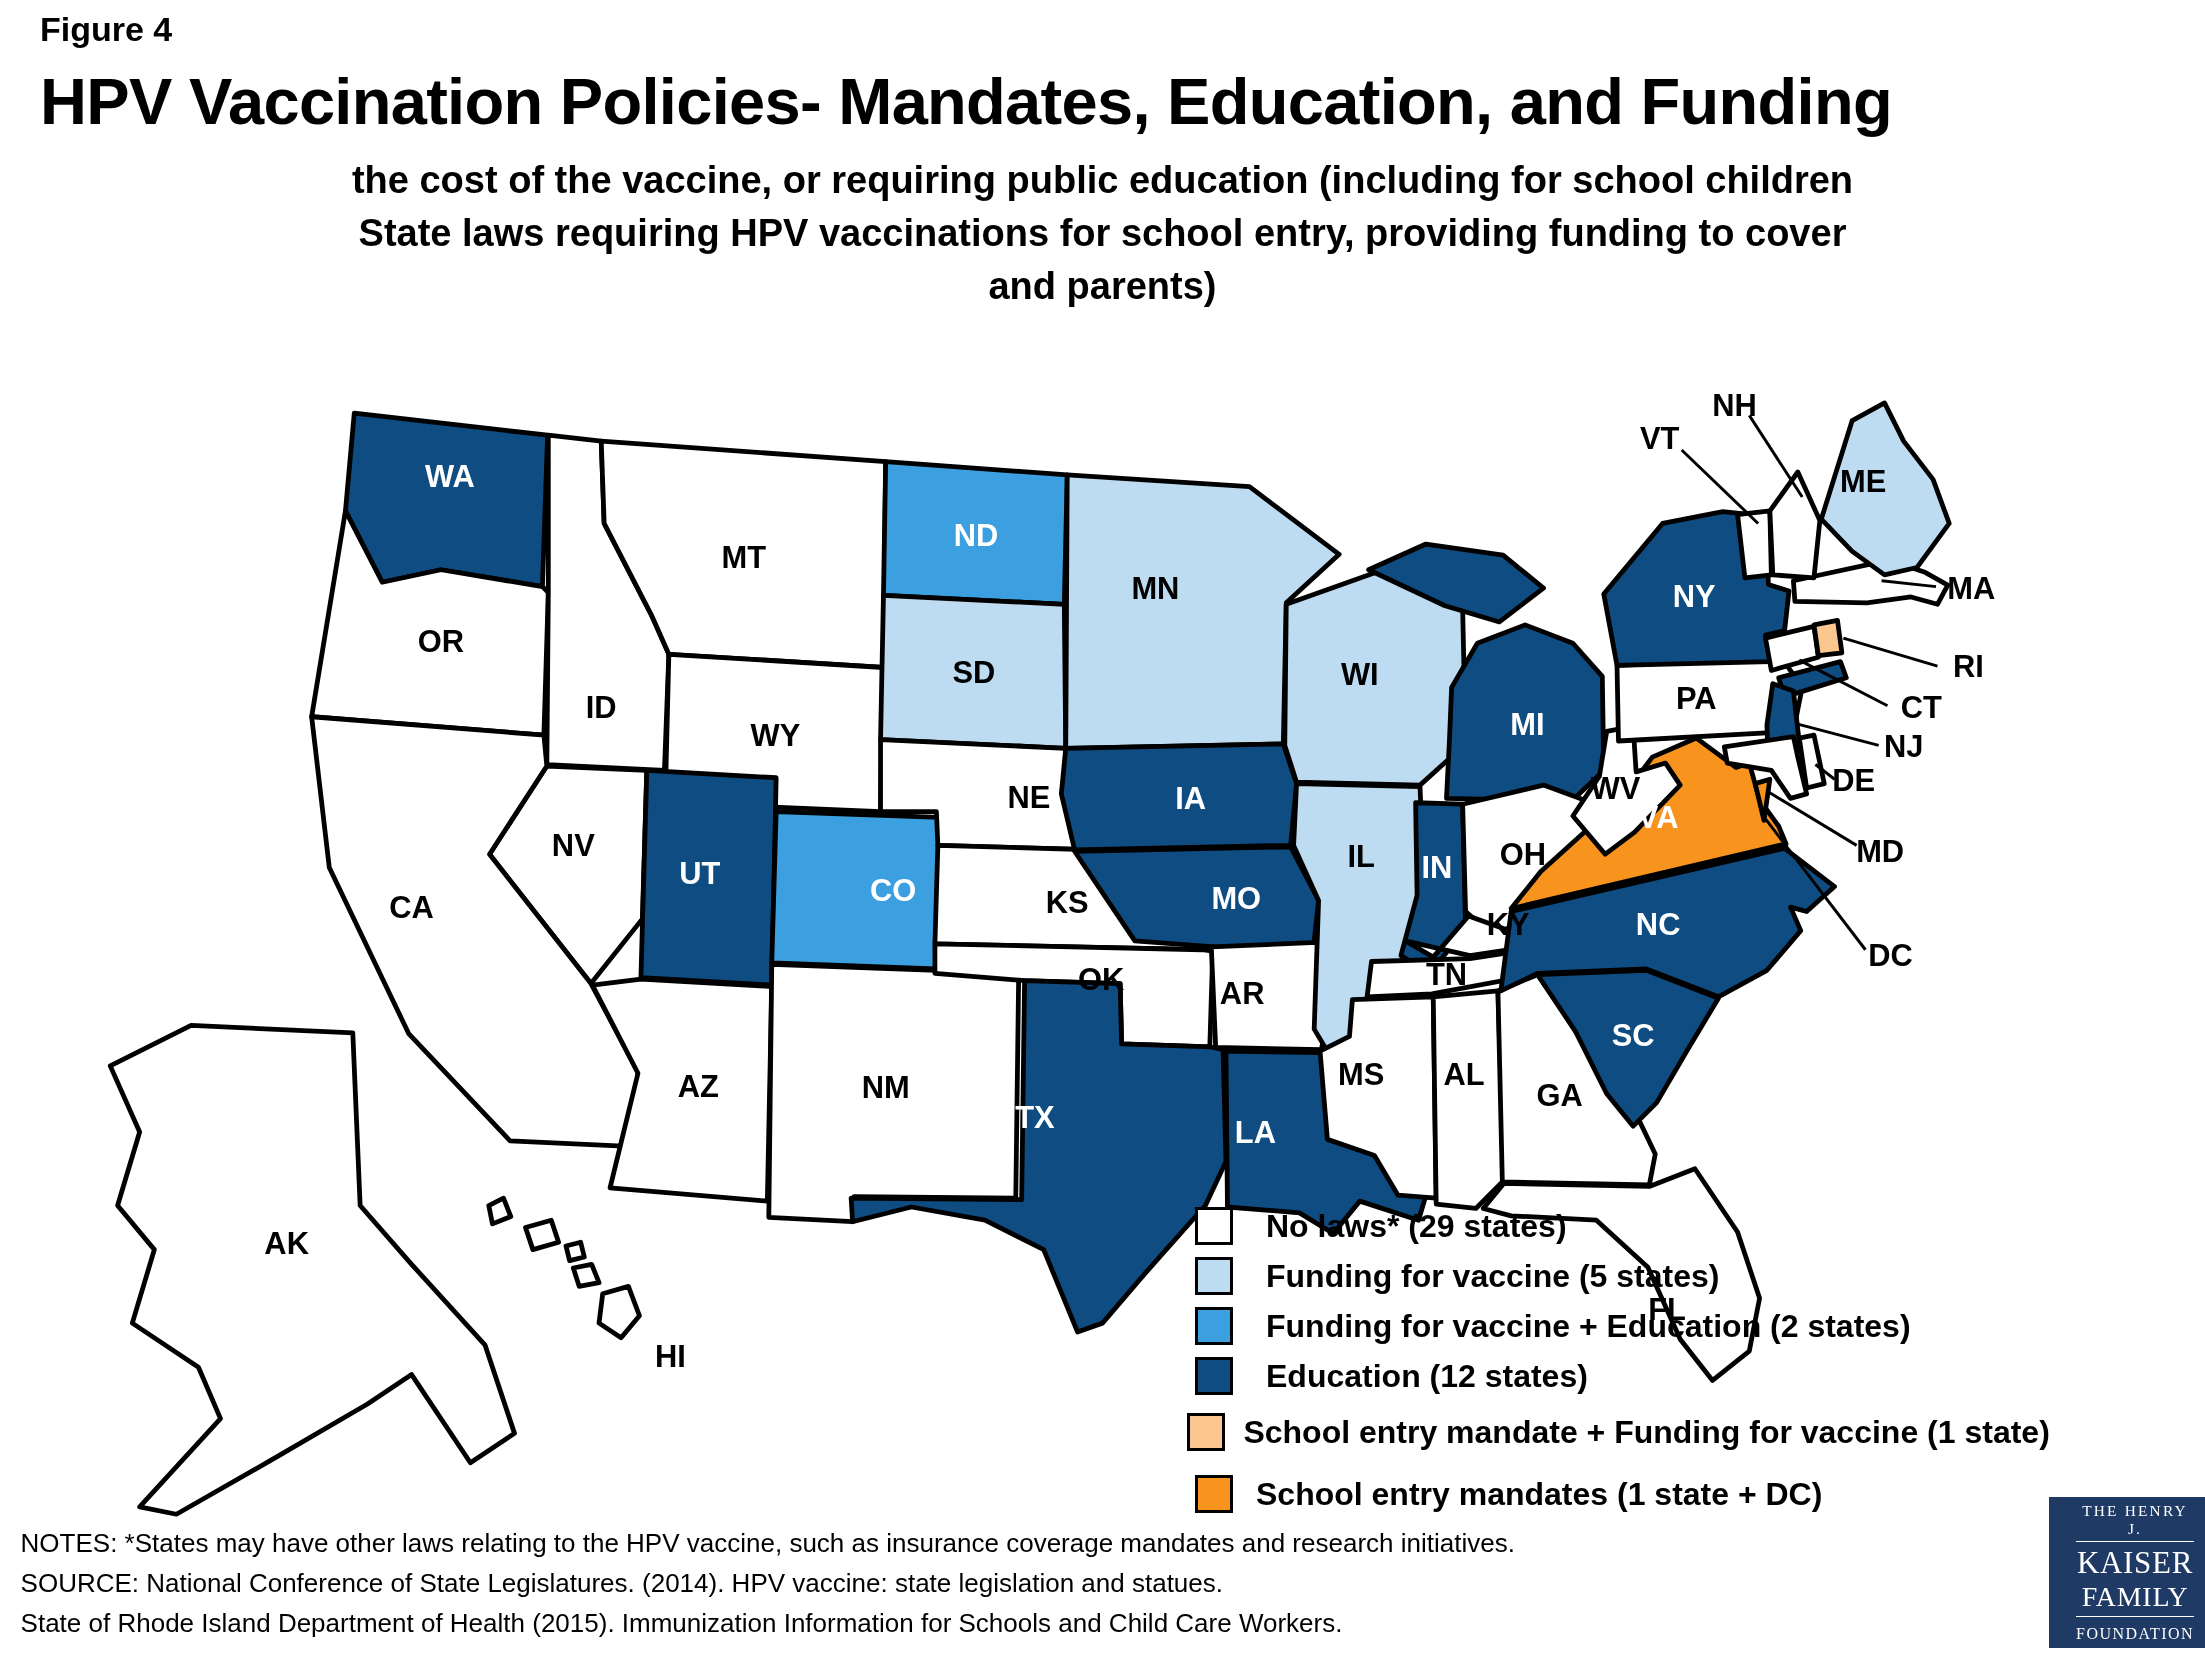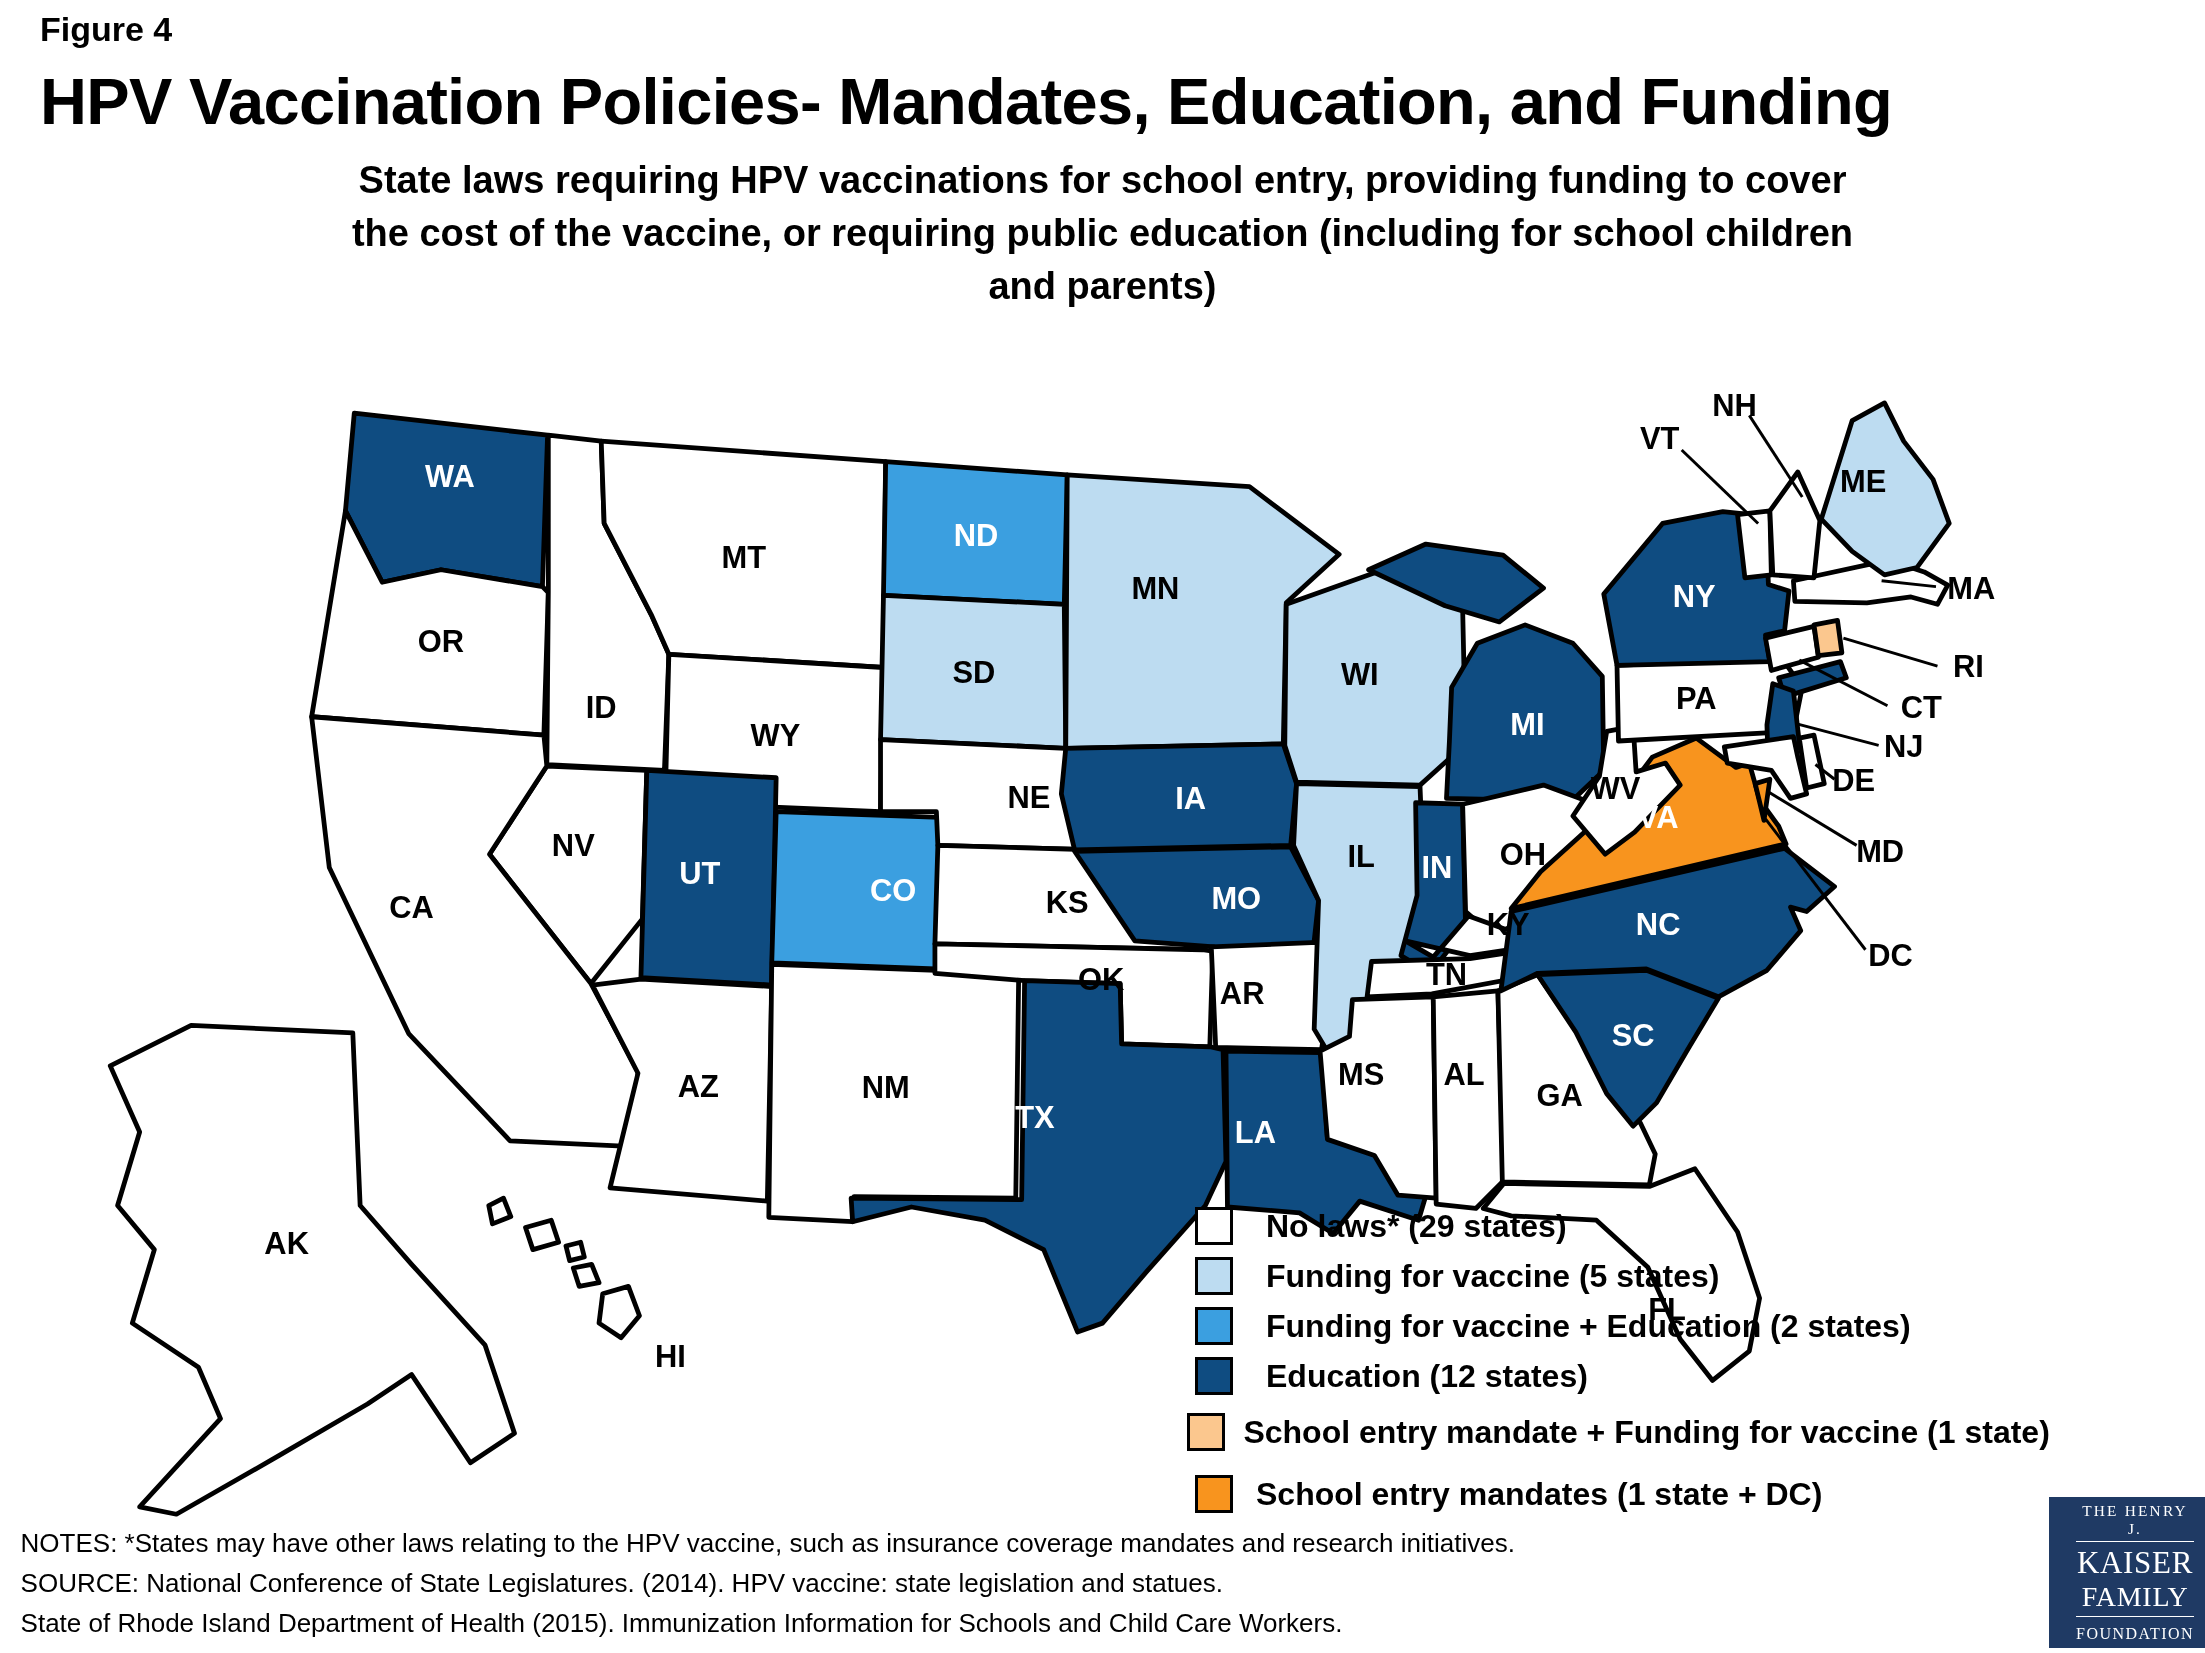--- a/index.html
+++ b/index.html
@@ -25,22 +25,22 @@
   .logo-kaiser{font-size:31px;letter-spacing:0.7px;margin-top:2.9px;}
   .logo-family{font-size:28px;letter-spacing:0.7px;}
   .logo-line4{font-size:16px;letter-spacing:1.5px;border-top:1.5px solid #fff;margin-top:2.9px;padding-top:8px;width:118px;}
 </style>
 </head>
 <body>
 
 <div class="figure-label">Figure 4</div>
 <div class="page-title">HPV Vaccination Policies- Mandates, Education, and Funding</div>
 <div class="subtitle">
+  <div>the cost of the vaccine, or requiring public education (including for school children</div>
   <div>State laws requiring HPV vaccinations for school entry, providing funding to cover</div>
-  <div>the cost of the vaccine, or requiring public education (including for school children</div>
   <div>and parents)</div>
 </div>
 
 <svg id="mapsvg" width="2205" height="1654" viewBox="0 0 3000 2250" xmlns="http://www.w3.org/2000/svg">
     <path d="M482,562 L745,592 L738,798 L600,775 L520,792 L470,695 Z" fill="#0F4C81" stroke="#000000" stroke-width="6.5" stroke-linejoin="round"></path>
     <path d="M470,695 L520,792 L600,775 L738,798 L746,806 L740,1000 L424,975 Z" fill="#FFFFFF" stroke="#000000" stroke-width="6.5" stroke-linejoin="round"></path>
     <path d="M746,592 L818,600 L822,712 L886,836 L910,890 L904,1048 L744,1040 L746,806 Z" fill="#FFFFFF" stroke="#000000" stroke-width="6.5" stroke-linejoin="round"></path>
     <path d="M818,600 L1205,628 L1202,908 L910,890 L886,836 L822,712 Z" fill="#FFFFFF" stroke="#000000" stroke-width="6.5" stroke-linejoin="round"></path>
     <path d="M910,890 L1202,908 L1198,1104 L905,1092 Z" fill="#FFFFFF" stroke="#000000" stroke-width="6.5" stroke-linejoin="round"></path>
     <path d="M744,1042 L880,1048 L874,1250 L804,1338 L666,1162 Z" fill="#FFFFFF" stroke="#000000" stroke-width="6.5" stroke-linejoin="round"></path>

